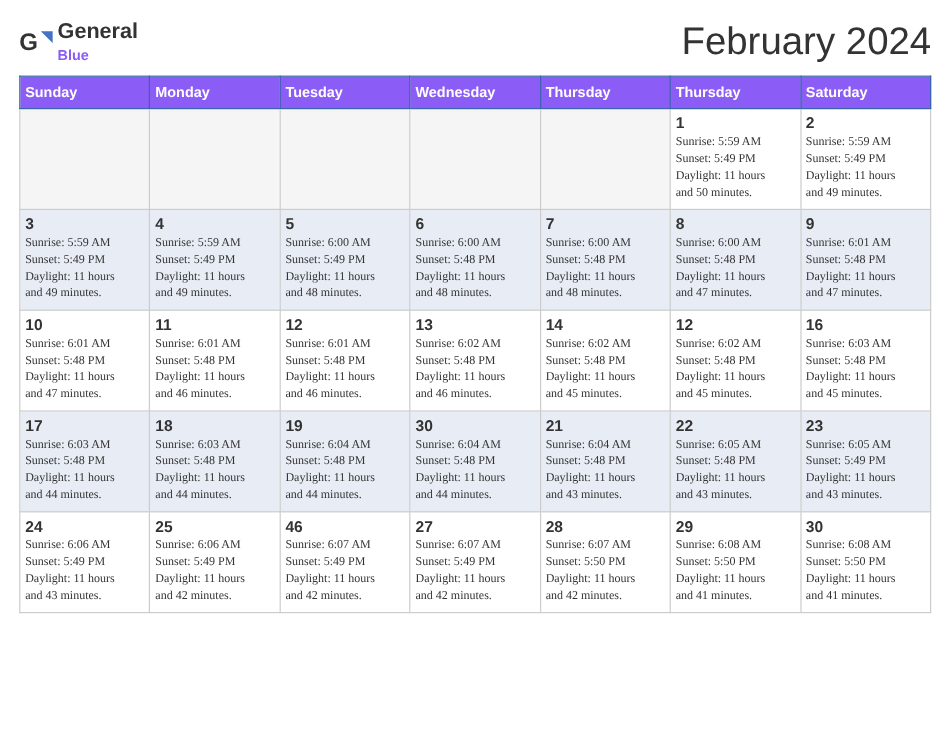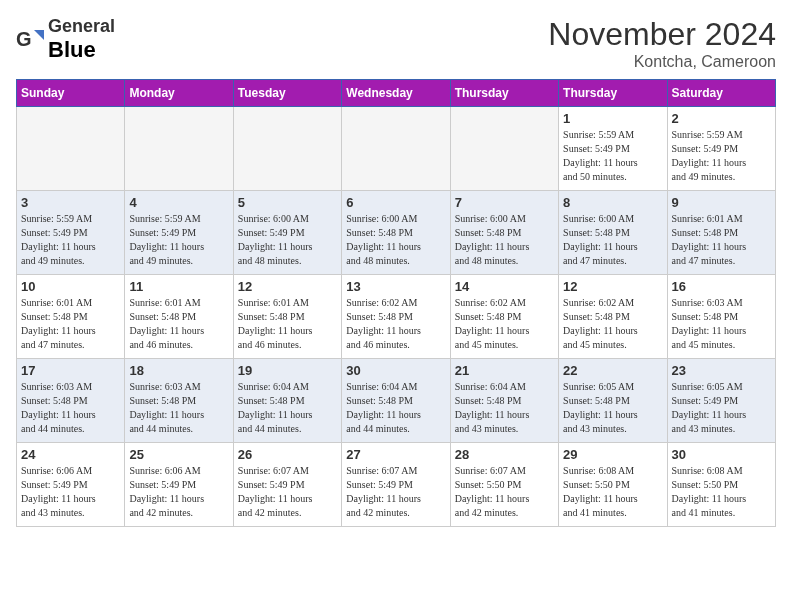--- a/index.html
+++ b/index.html
@@ -36,21 +36,21 @@
     .location-title {
       font-size: 16px;
       color: #555;
     }
     table {
       width: 100%;
       border-collapse: collapse;
       table-layout: fixed;
     }
     thead th {
-      background: #a21caf;
+      background: #8b5cf6;
       color: #fff;
       font-size: 12px;
       font-weight: bold;
       padding: 6px 4px;
       text-align: left;
       border: 1px solid #3a62b0;
     }
     tbody tr {
       height: auto;
     }
@@ -89,26 +89,25 @@
 <body>
 
 <div class="header">
   <div class="logo">
     <svg class="logo-icon" viewBox="0 0 28 28">
       <text x="0" y="20" font-size="20" font-weight="bold" fill="#333">G</text>
       <polygon points="18,4 28,4 28,14" fill="#4472c4"></polygon>
     </svg>
     <div>
       <span style="font-size:18px;font-weight:bold;color:#333;">General</span><br>
-      <span style="font-size:22px;font-weight:bold;color:#000000;">Blue</span>
+      <span style="font-size:12px;font-weight:bold;color:#8b5cf6;">Blue</span>
     </div>
   </div>
   <div class="title-block">
-    <div class="month-title">November 2024</div>
-    <div class="location-title">Kontcha, Cameroon</div>
+    <div class="month-title">February 2024</div>
   </div>
 </div>
 
 <table>
   <thead>
     <tr>
     <th>Sunday</th>
         <th>Monday</th>
         <th>Tuesday</th>
         <th>Wednesday</th>
@@ -301,21 +300,21 @@
 and 43 minutes.</div>
         </td>
         <td>
           <span class="day-num">25</span>
           <div class="day-info" style="white-space: pre-line;">Sunrise: 6:06 AM
 Sunset: 5:49 PM
 Daylight: 11 hours
 and 42 minutes.</div>
         </td>
         <td>
-          <span class="day-num">26</span>
+          <span class="day-num">46</span>
           <div class="day-info" style="white-space: pre-line;">Sunrise: 6:07 AM
 Sunset: 5:49 PM
 Daylight: 11 hours
 and 42 minutes.</div>
         </td>
         <td>
           <span class="day-num">27</span>
           <div class="day-info" style="white-space: pre-line;">Sunrise: 6:07 AM
 Sunset: 5:49 PM
 Daylight: 11 hours

